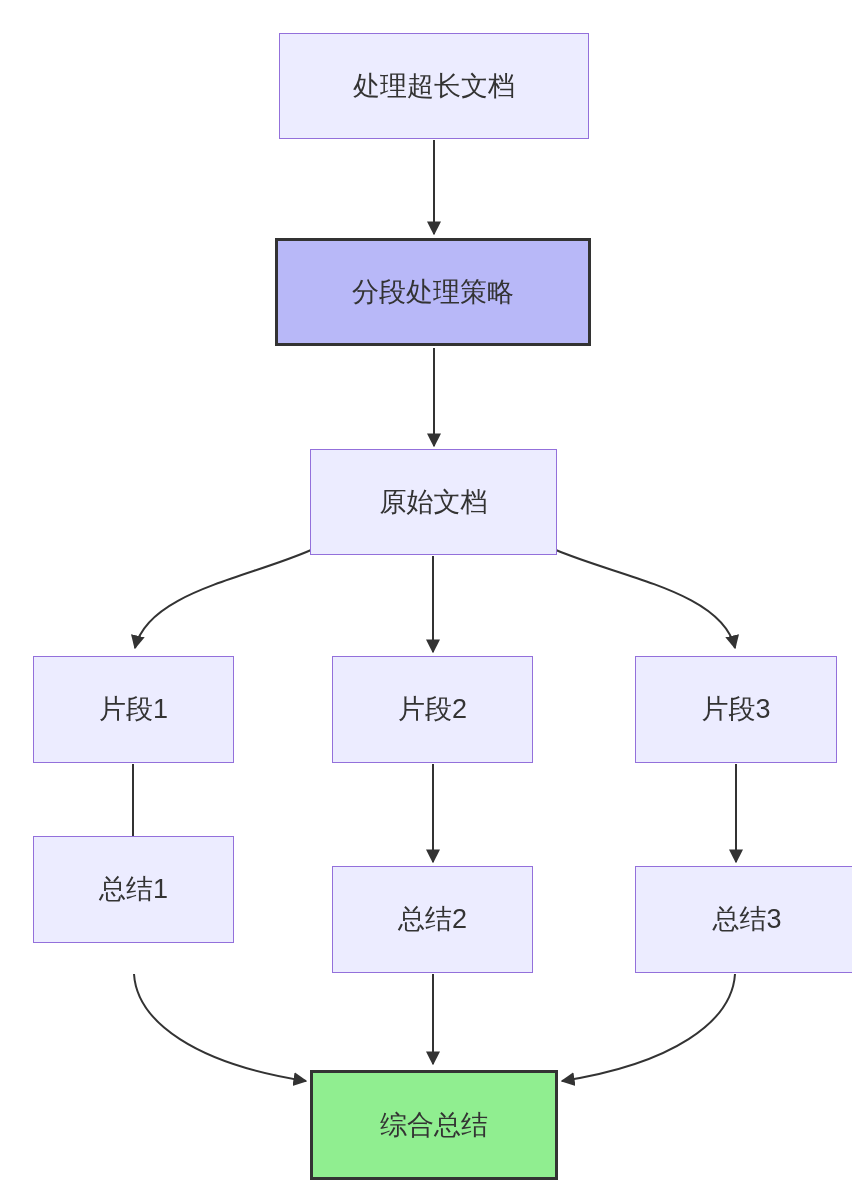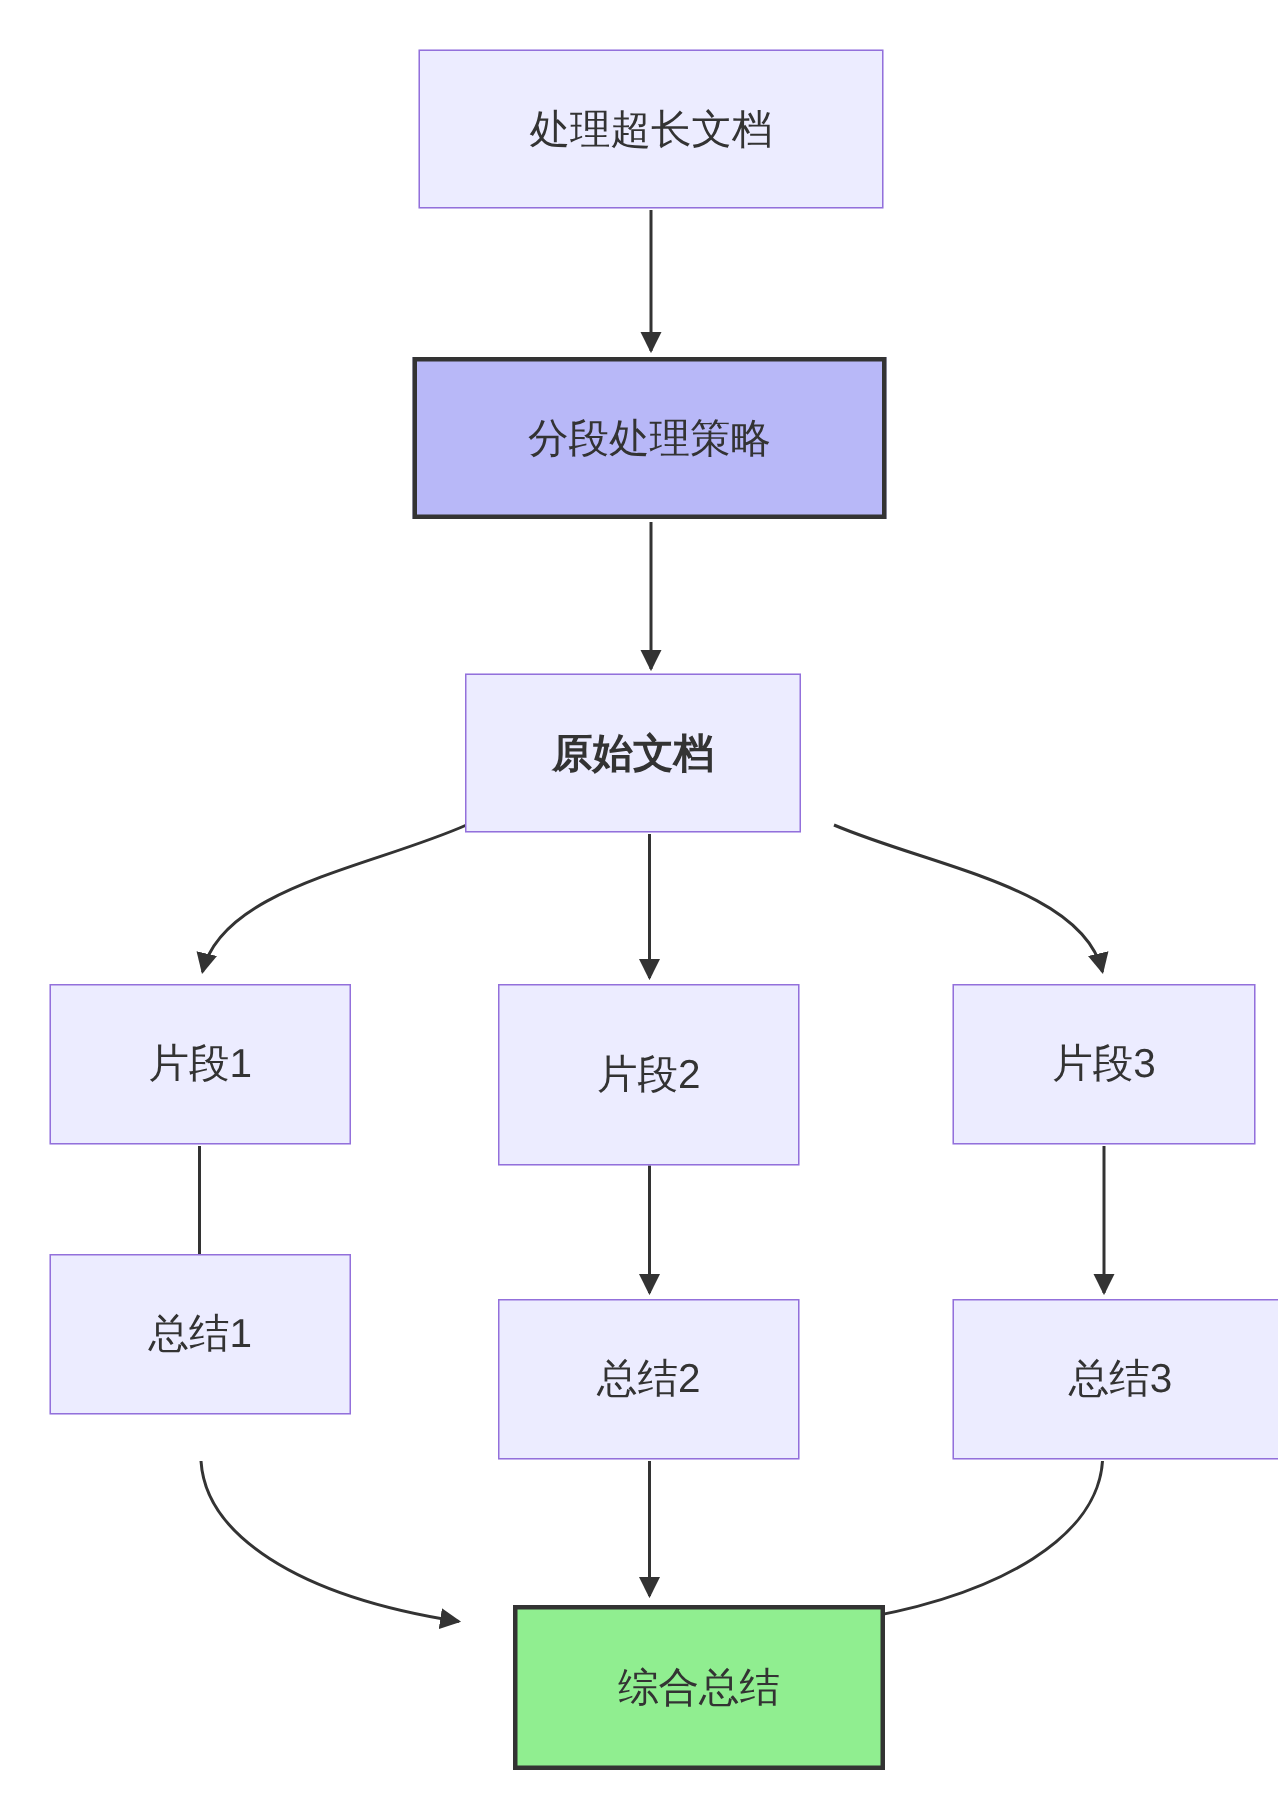--- a/index.html
+++ b/index.html
@@ -40,28 +40,28 @@
     white-space: nowrap;
   }
   .node.emphasis {
     border: 3.5px solid #333333;
   }
   .node.strategy { background: #b8b8f8; }
   .node.final    { background: #90EE90; }
 
   #node-doc      { left: 279px; top: 33px;   width: 310px; height: 106px; }
   #node-strategy { left: 275px; top: 238px;  width: 316px; height: 108px; }
-  #node-original { left: 310px; top: 449px;  width: 224px; height: 106px; font-weight: bold; }
+  #node-original { left: 310px; top: 449px;  width: 247px; height: 106px; }
   #node-seg1     { left: 33px;  top: 656px;  width: 201px; height: 107px; }
-  #node-seg2     { left: 332px; top: 656px;  width: 201px; height: 121px; }
+  #node-seg2     { left: 332px; top: 656px;  width: 201px; height: 107px; }
   #node-seg3     { left: 635px; top: 656px;  width: 202px; height: 107px; }
   #node-sum1     { left: 33px;  top: 836px;  width: 201px; height: 107px; align-items: center; }
   #node-sum2     { left: 332px; top: 866px;  width: 201px; height: 107px; }
   #node-sum3     { left: 635px; top: 866px;  width: 224px; height: 107px; }
-  #node-final    { left: 310px; top: 1070px; width: 248px; height: 110px; margin-left: 32px; }
+  #node-final    { left: 310px; top: 1070px; width: 248px; height: 110px; }
 </style>
 </head>
 <body>
 
 <div class="canvas">
 
   <svg class="edges-layer" viewBox="0 0 852 1196" xmlns="http://www.w3.org/2000/svg">
     <defs>
       <marker id="arrow" viewBox="0 0 10 10" refX="9" refY="5" markerUnits="userSpaceOnUse" markerWidth="14" markerHeight="16" orient="auto">
         <path d="M 0 0 L 10 5 L 0 10 z" fill="#333333"></path>

